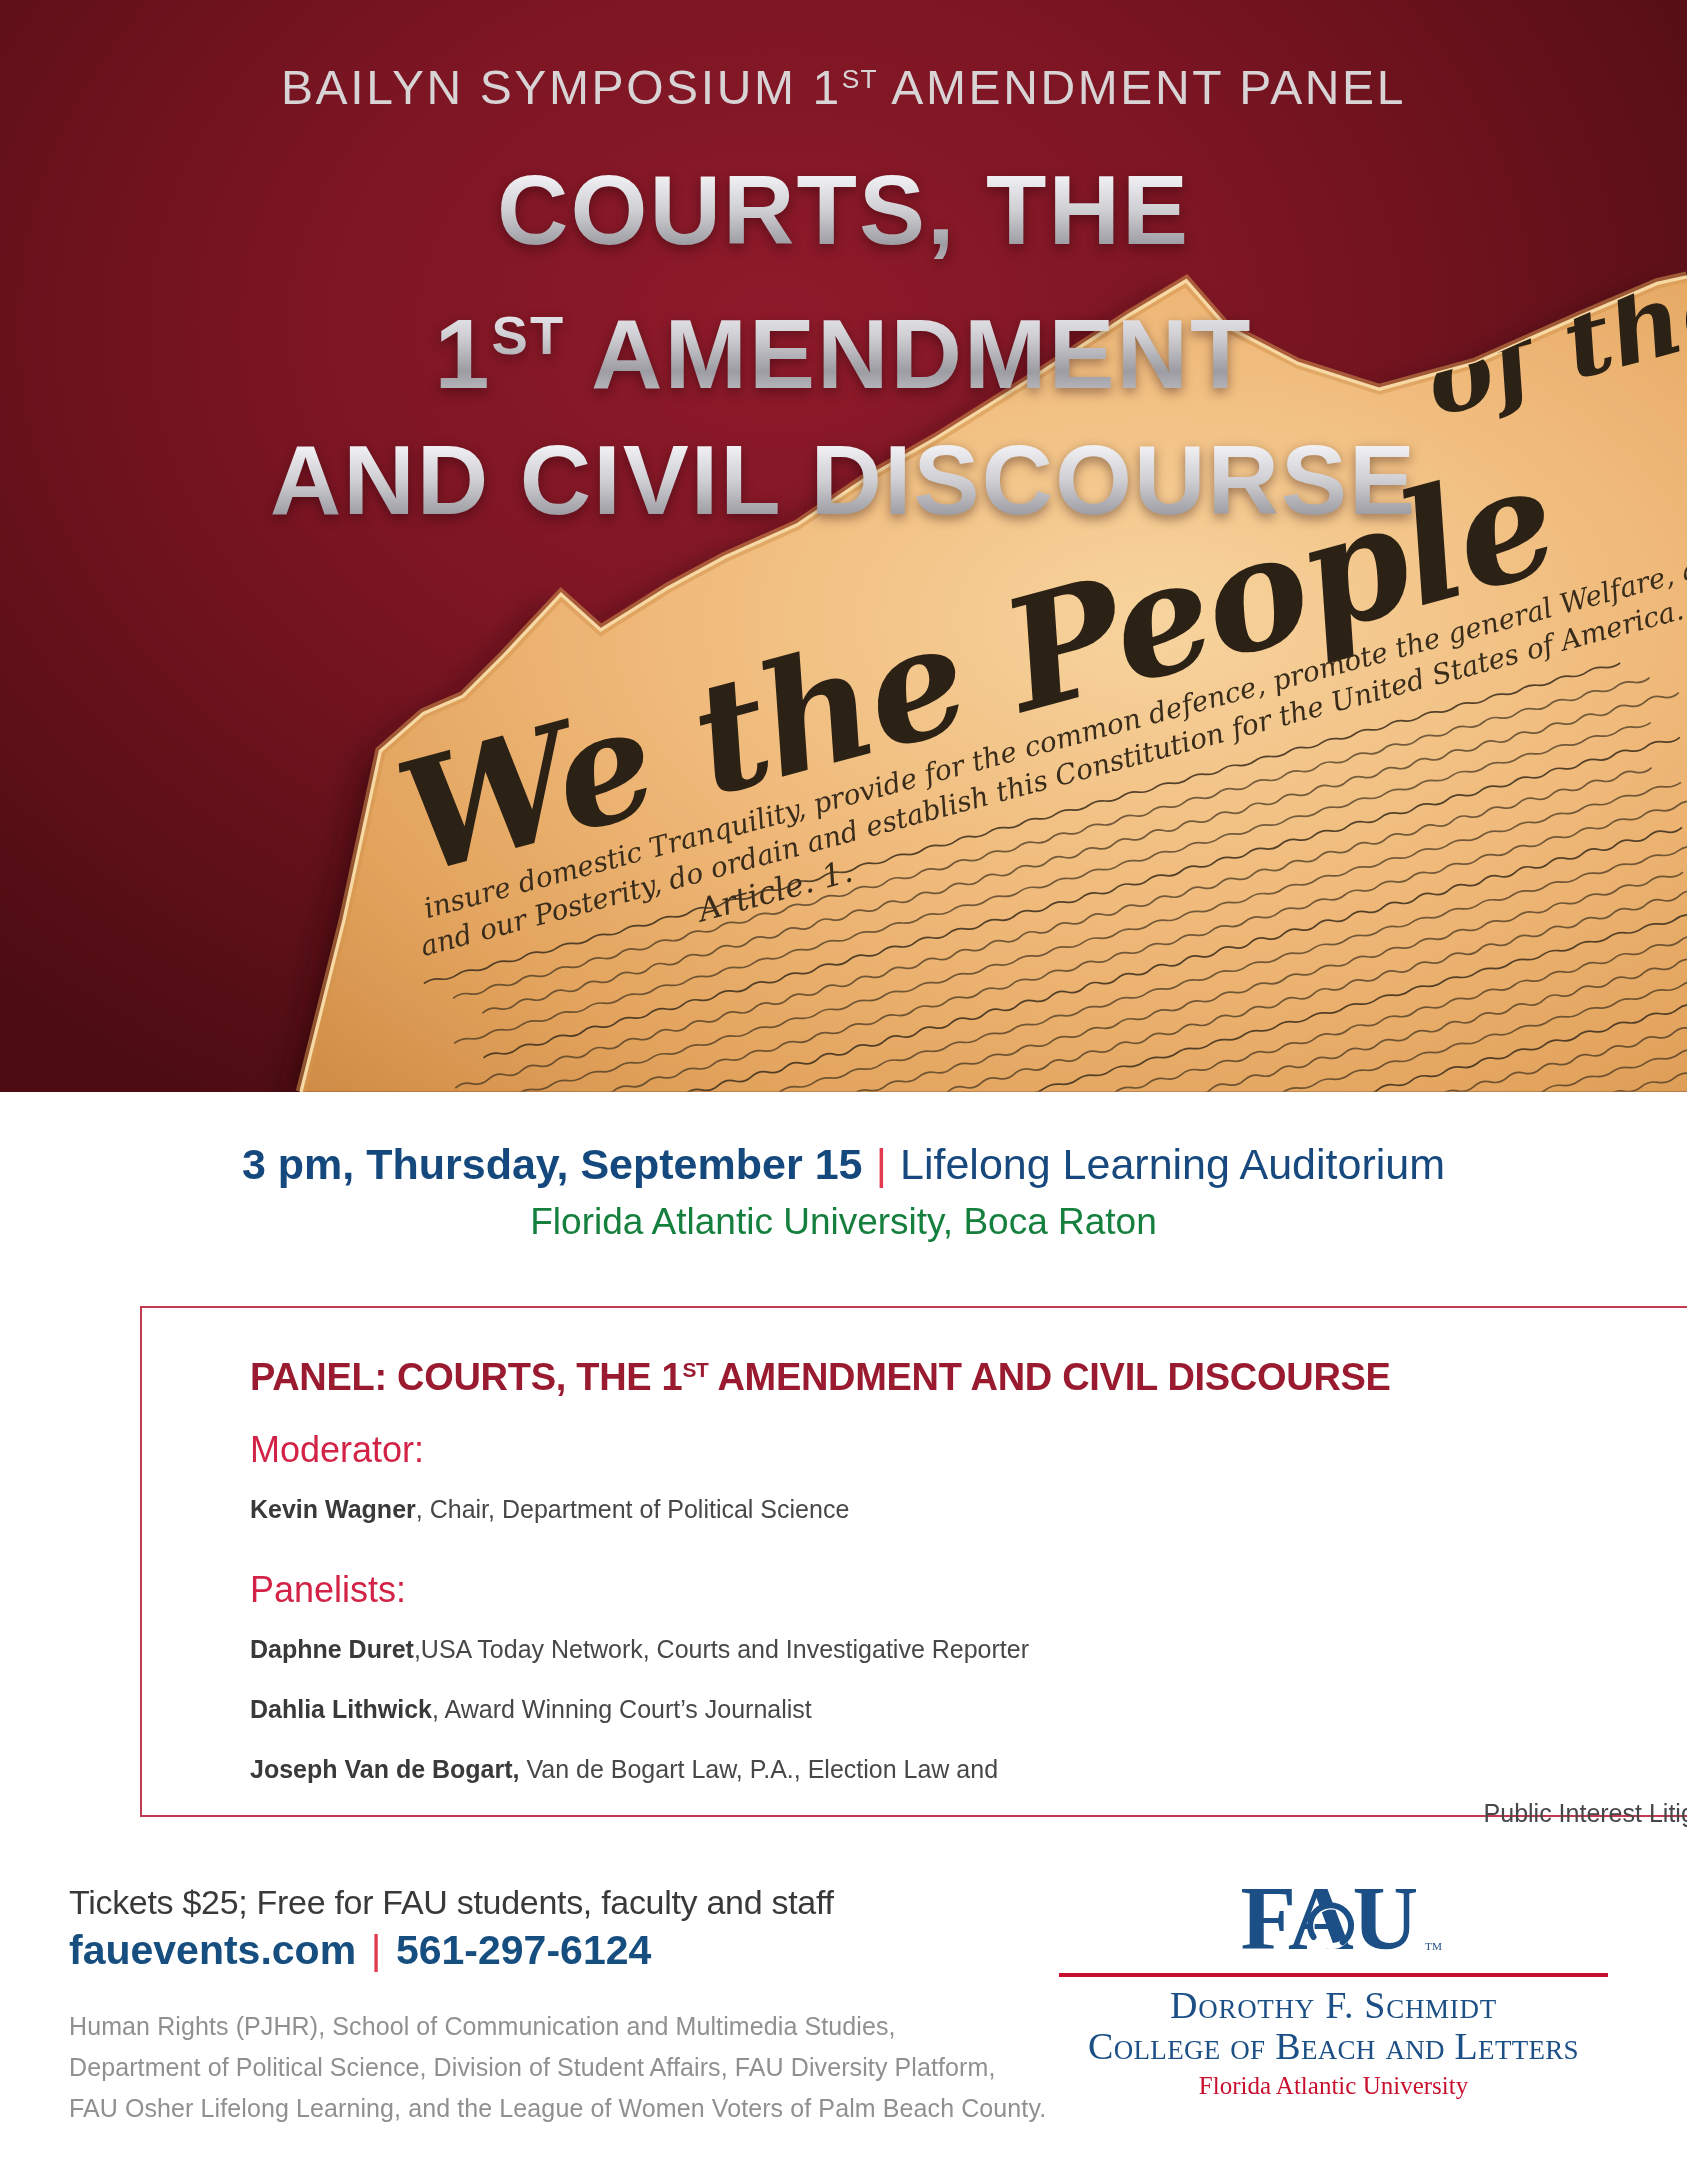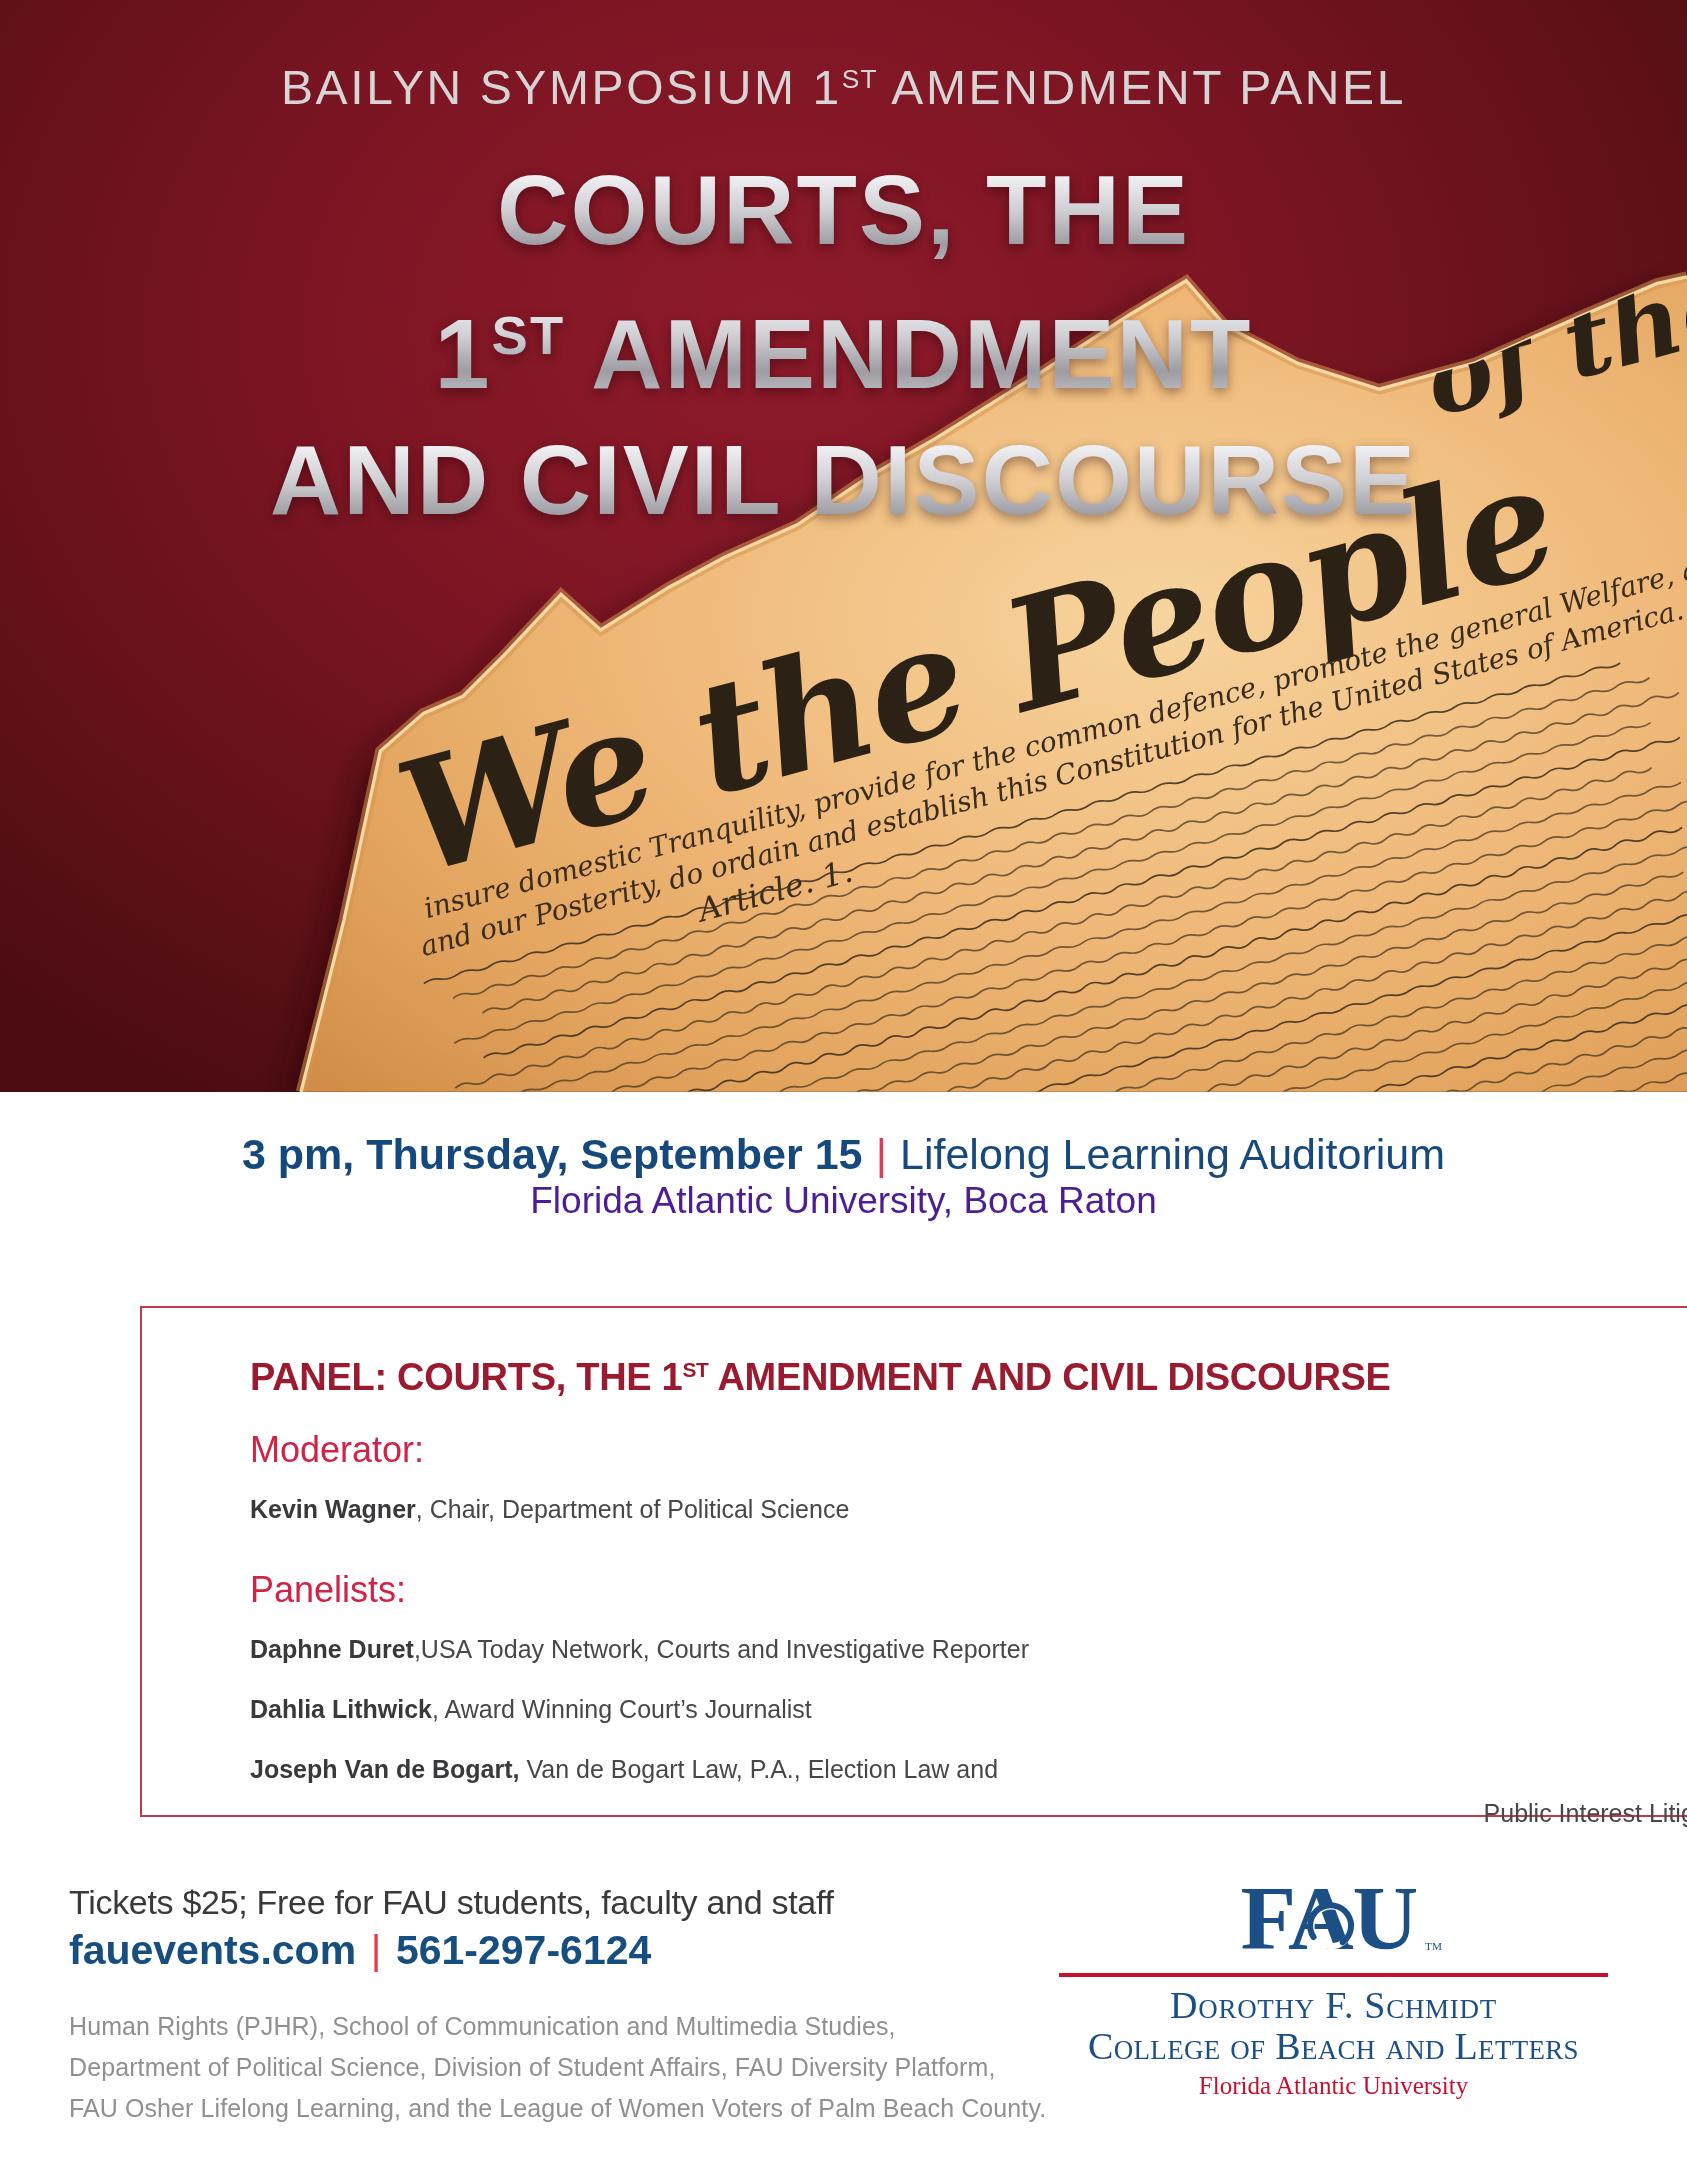--- a/index.html
+++ b/index.html
@@ -27,24 +27,24 @@
     .mt {
       background-image: linear-gradient(180deg,#ffffff 0%,#f2f1f4 22%,#cfcfd4 50%,#9d9ca2 78%,#c2c1c6 100%);
       background-size:100% 126px; background-repeat:repeat-y;
       -webkit-background-clip:text; background-clip:text; color:transparent;
     }
   }
   .hero-title .sup { font-size:55%; vertical-align:0.62em; }
 
   
   .details { position:relative; width:1687px; height:1092px; background:#ffffff; }
-  .when { text-align:center; padding-top:38px; font-size:43px; color:#17497e; }
+  .when { text-align:center; padding-top:48px; font-size:43px; color:#17497e; }
   .when .b { font-weight:700; color:#15497e; }
   .when .pipe { color:#e23b4f; font-weight:400; padding:0 13.2px; }
-  .loc-line { text-align:center; margin-top:1px; font-size:37px; color:#4c1d95; }
+  .loc-line { text-align:center; margin-top:12px; font-size:37px; color:#15803d; }
 
   .panel-box {
     position:absolute; left:140px; top:214px; width:1684px; height:511px;
     border:2px solid #c23a50; padding:48px 73px 0 108px;
   }
   .panel-heading { font-size:38px; font-weight:700; color:#9a1b2f; letter-spacing:-0.3px; }
   .panel-heading .sup { font-size:55%; vertical-align:0.6em; }
   .label { margin-top:30px; font-size:36px; color:#d22246; }
   .row { margin-top:16px; font-size:25px; color:#47474a; line-height:44px; }
   .row .nm { font-weight:700; color:#39393c; }

